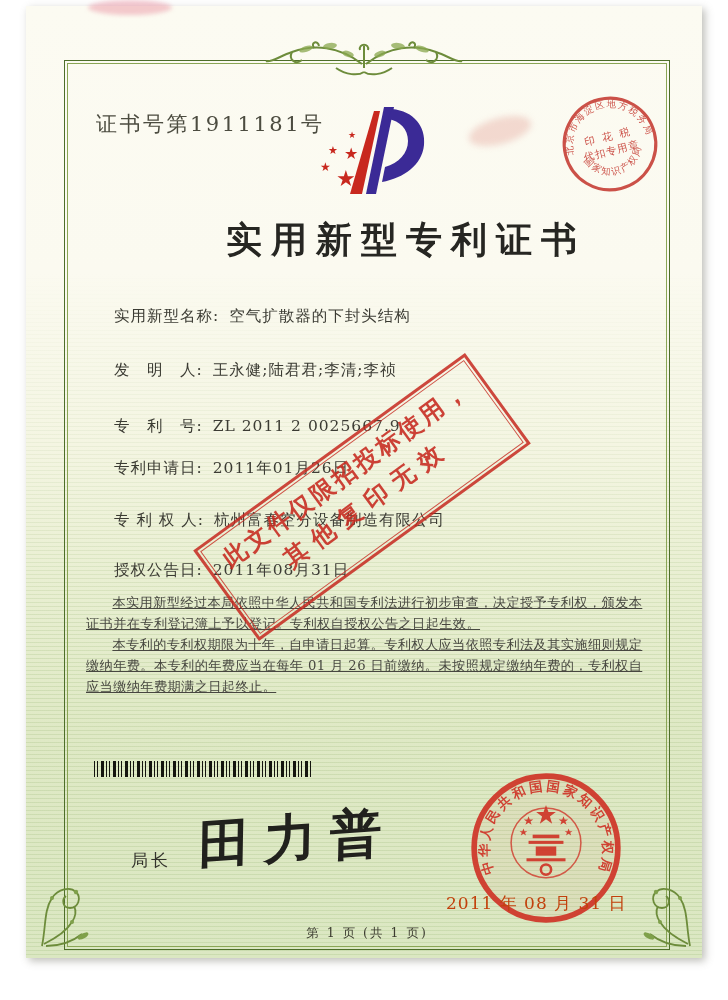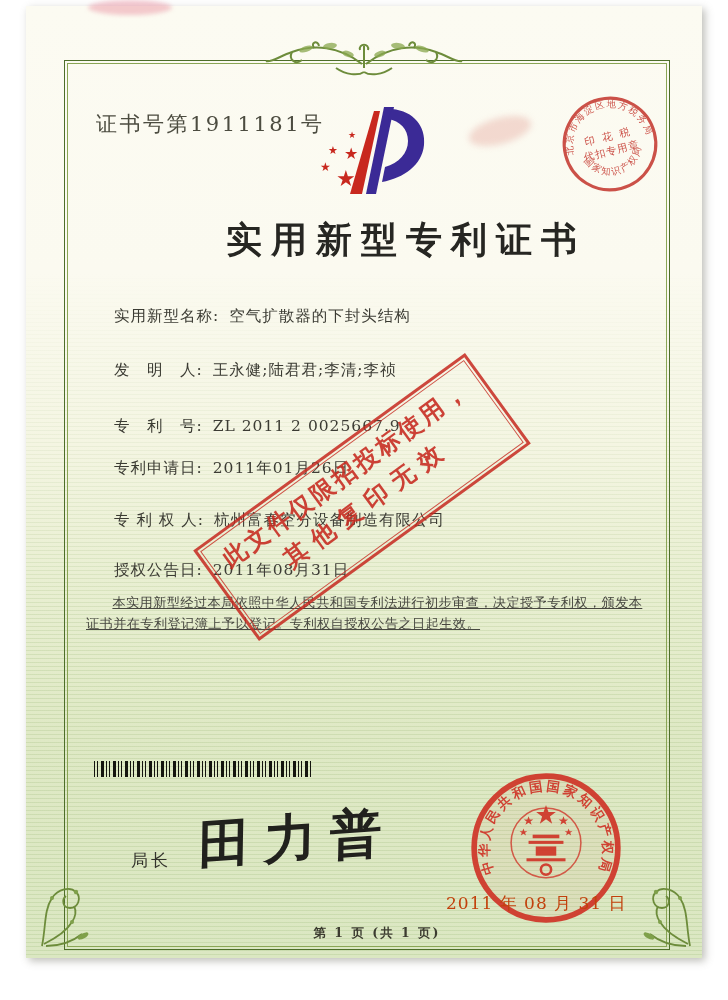--- a/index.html
+++ b/index.html
@@ -28,21 +28,21 @@
   .field .lbl{margin-right:10px;}
   .body-text{left:86px;top:592px;width:560px;}
   .body-text p{margin:0;text-indent:2em;font-size:13.2px;line-height:21px;color:#474740;letter-spacing:.4px;text-decoration:underline;}
   .barcode{left:94px;top:761px;width:217px;height:16px;
     background:repeating-linear-gradient(90deg,#15150f 0 1.5px,transparent 1.5px 3.5px,#15150f 3.5px 4.5px,transparent 4.5px 7.5px,#15150f 7.5px 10px,transparent 10px 12px);}
   .sig-title{left:131px;top:849px;font-size:17px;letter-spacing:3px;color:#33332c;}
   .sig-name{left:198px;top:804px;font-size:52px;font-weight:700;color:#21211d;
     font-family:"DejaVu Sans",sans-serif;letter-spacing:14px;
     transform:rotate(-4deg) skewX(-5deg);}
   .date{left:446px;top:892px;font-size:17px;font-weight:400;color:#c2410c;letter-spacing:1px;white-space:nowrap;}
-  .footer{left:177px;top:925px;width:400px;text-align:center;font-size:12.5px;color:#3c3c30;letter-spacing:2px;font-weight:bold;}
+  .footer{left:167px;top:925px;width:400px;text-align:center;font-size:12.5px;color:#3c3c30;letter-spacing:2px;}
   .diag-stamp{
     left:194px;top:441px;width:330px;height:106px;
     transform:rotate(-36deg);color:rgba(198,40,30,.88);
     border:3px solid rgba(198,40,30,.85);text-align:center;background:rgba(255,255,255,0.02);
   }
   .diag-stamp::after{content:"";position:absolute;inset:2px;border:1px solid rgba(198,40,30,.8);}
   .diag-stamp .l1{margin-top:9px;font-size:24px;letter-spacing:3px;font-weight:600;}
   .diag-stamp .l2{margin-top:4px;font-size:24px;letter-spacing:9px;font-weight:600;}
   .smudge-pink{left:88px;top:0;width:84px;height:15px;border-radius:50%;
     background:rgba(232,130,150,.42);filter:blur(2px);}
@@ -141,20 +141,21 @@
 </div>
 <div class="field abs" style="top:510px">
   <span class="lbl">专 利 权 人:</span><span>杭州富春空分设备制造有限公司</span>
 </div>
 <div class="field abs" style="top:560px">
   <span class="lbl">授权公告日:</span><span>2011年08月31日</span>
 </div>
 
 <div class="body-text abs">
   <p>本实用新型经过本局依照中华人民共和国专利法进行初步审查，决定授予专利权，颁发本证书并在专利登记簿上予以登记。专利权自授权公告之日起生效。</p>
+  <p>本专利的专利权期限为十年，自申请日起算。专利权人应当依照专利法及其实施细则规定缴纳年费。本专利的年费应当在每年 01 月 26 日前缴纳。未按照规定缴纳年费的，专利权自应当缴纳年费期满之日起终止。</p>
 </div>
 
 <div class="diag-stamp abs">
   <div class="l1">此文件仅限招投标使用，</div>
   <div class="l2">其他复印无效</div>
 </div>
 
 <div class="barcode abs"></div>
 
 <div class="sig-title abs">局长</div>

